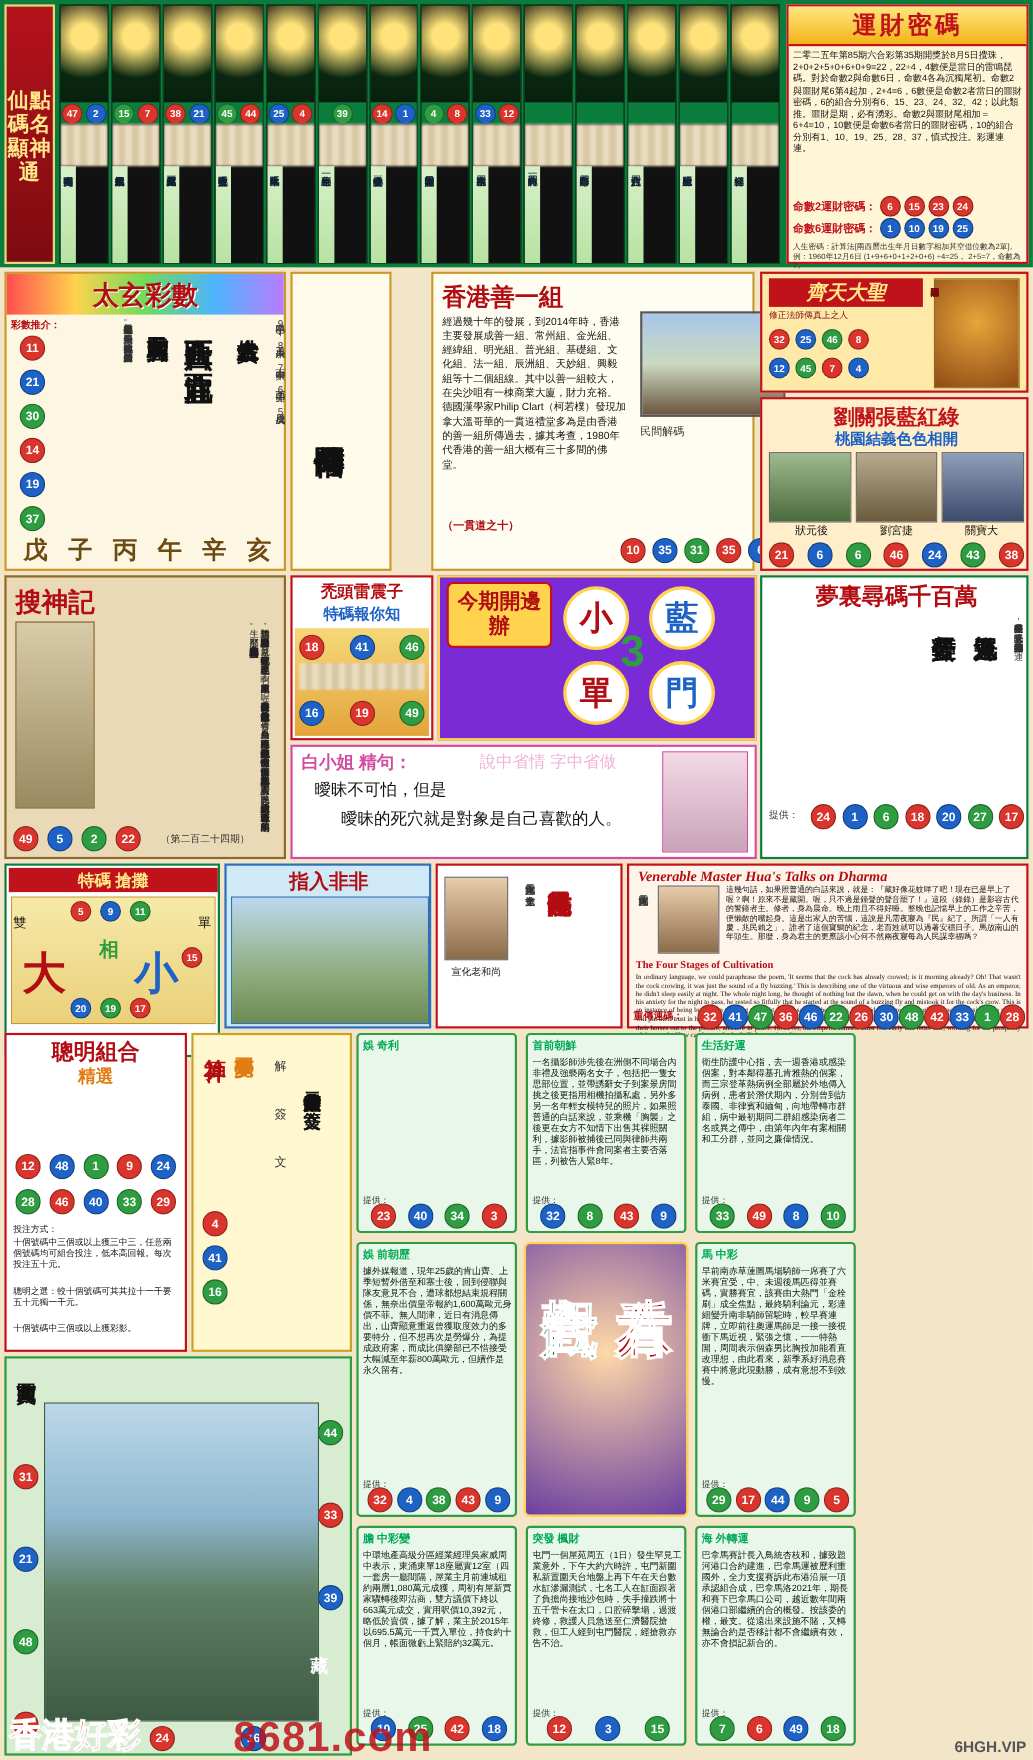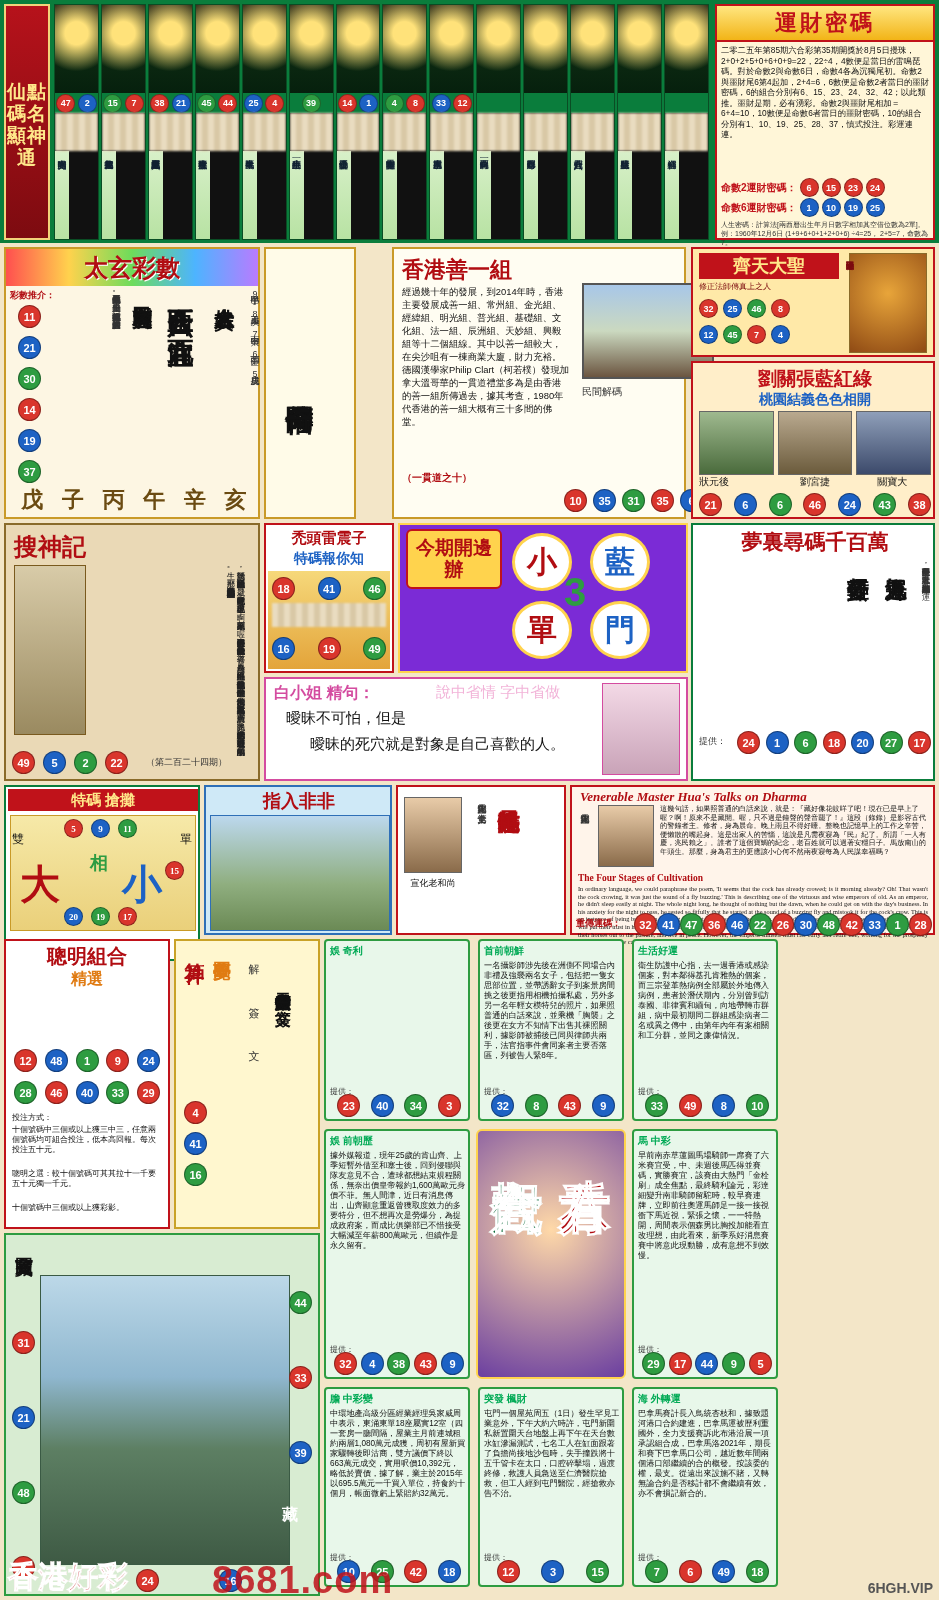--- a/index.html
+++ b/index.html
@@ -45,21 +45,21 @@
   #lq-box{right:4px;top:361px;width:244px;height:158px;background:#ffeec9;border:2px solid #c0121a;}
 
   
   #ss-box{left:4px;top:523px;width:256px;height:258px;background:#ead9b6;border:2px solid #8a6b2a;}
   #tt-box{left:264px;top:523px;width:130px;height:150px;background:#fff;border:2px solid #c0121a;}
   #jq-box{left:398px;top:523px;width:290px;height:150px;background:#7b2bd6;border:2px solid #ffd34d;}
   #mm2-box{right:4px;top:523px;width:244px;height:258px;background:#fff;border:2px solid #0a7d3c;}
   #bx-box{left:264px;top:677px;width:424px;height:104px;background:#fff;border:2px solid #d44ca0;}
 
   
-  #dx-box{left:4px;top:785px;width:196px;height:176px;background:#fff;border:2px solid #0a7d3c;font-family:Liberation Serif, serif;}
+  #dx-box{left:4px;top:785px;width:196px;height:176px;background:#fff;border:2px solid #0a7d3c;}
   #fr-box{left:204px;top:785px;width:188px;height:150px;background:#cfe9f7;border:2px solid #2e6fb7;}
   #zq-box{left:396px;top:785px;width:170px;height:150px;background:#fff;border:2px solid #c0121a;}
   #hua-box{left:570px;top:785px;width:365px;height:150px;background:#fff4ea;border:2px solid #c0121a;}
 
   
   #cm-box{left:4px;top:939px;width:166px;height:290px;background:#fff;border:2px solid #c0121a;}
   #sn-box{left:174px;top:939px;width:146px;height:290px;background:#fff7cf;border:2px solid #c9a227;}
   #grid-area{left:324px;top:939px;width:611px;height:657px;}
   .gcell{background:#e8f7ea;border:2px solid #2e9c41;border-radius:4px;}
   .gtext{font-size:8.2px;line-height:10px;color:#111;}
@@ -257,21 +257,21 @@
     <div class="abs row" style="left:170px;top:240px;width:150px;gap:6px;">
       <span class="ball md red">10</span>
       <span class="ball md blue">35</span>
       <span class="ball md green">31</span>
       <span class="ball md red">35</span>
       <span class="ball md blue">6</span>
     </div>
   </div>
 
   <div class="abs" id="qt-box">
-    <div class="abs ctr" style="left:6px;top:4px;width:140px;height:26px;background:#c0121a;color:#ffe88a;font-size:18px;font-weight:bold;">齊天大聖</div>
+    <div class="abs ctr" style="left:6px;top:4px;width:140px;height:26px;background:#c0121a;color:#ffe88a;font-size:18px;font-weight:bold;font-style:italic;">齊天大聖</div>
     <div class="abs" style="left:6px;top:32px;width:140px;font-size:8px;color:#7d0c10;">修正法師傳真上之人</div>
     <div class="abs" style="right:6px;top:4px;width:78px;height:100px;border:1px solid #8a6b2a;background:radial-gradient(circle at 50% 40%,#e8a53a,#8f4a14);"></div>
     <div class="abs" style="left:150px;top:6px;font-size:8px;color:#7d0c10;writing-mode:vertical-rl;height:96px;">六合大聖碼正注心水陽陽獨發</div>
     <div class="abs row" style="left:6px;top:50px;gap:5px;">
       <span class="ball sm red">32</span>
       <span class="ball sm blue">25</span>
       <span class="ball sm green">46</span>
       <span class="ball sm red">8</span>
     </div>
     <div class="abs row" style="left:6px;top:76px;gap:5px;">
@@ -284,21 +284,21 @@
 
   <div class="abs" id="lq-box">
     <div class="abs ctr" style="left:4px;top:4px;width:236px;height:24px;color:#c0121a;font-size:19px;font-weight:bold;">劉關張藍紅綠</div>
     <div class="abs ctr" style="left:4px;top:28px;width:236px;height:18px;color:#1d62c4;font-size:14px;font-weight:bold;">桃園結義色色相開</div>
     <div class="abs row" style="left:6px;top:48px;width:232px;gap:4px;">
       <div style="width:74px;height:62px;border:1px solid #666;background:linear-gradient(#9fb98f,#4a6b3c);"></div>
       <div style="width:74px;height:62px;border:1px solid #666;background:linear-gradient(#b9a98f,#6b5b3c);"></div>
       <div style="width:74px;height:62px;border:1px solid #666;background:linear-gradient(#8f9fb9,#3c4a6b);"></div>
     </div>
     <div class="abs row" style="left:6px;top:112px;width:232px;">
-      <span style="width:78px;font-size:10px;color:#111;">狀元後</span>
+      <span style="width:78px;text-align:center;font-size:10px;color:#111;">狀元後</span>
       <span style="width:78px;text-align:center;font-size:10px;color:#111;">劉宮捷</span>
       <span style="width:78px;text-align:center;font-size:10px;color:#111;">關寶大</span>
     </div>
     <div class="abs row" style="left:6px;top:130px;width:232px;justify-content:space-between;">
       <span class="ball md red">21</span>
       <span class="ball md blue">6</span>
       <span class="ball md green">6</span>
       <span class="ball md red">46</span>
       <span class="ball md blue">24</span>
       <span class="ball md green">43</span>

